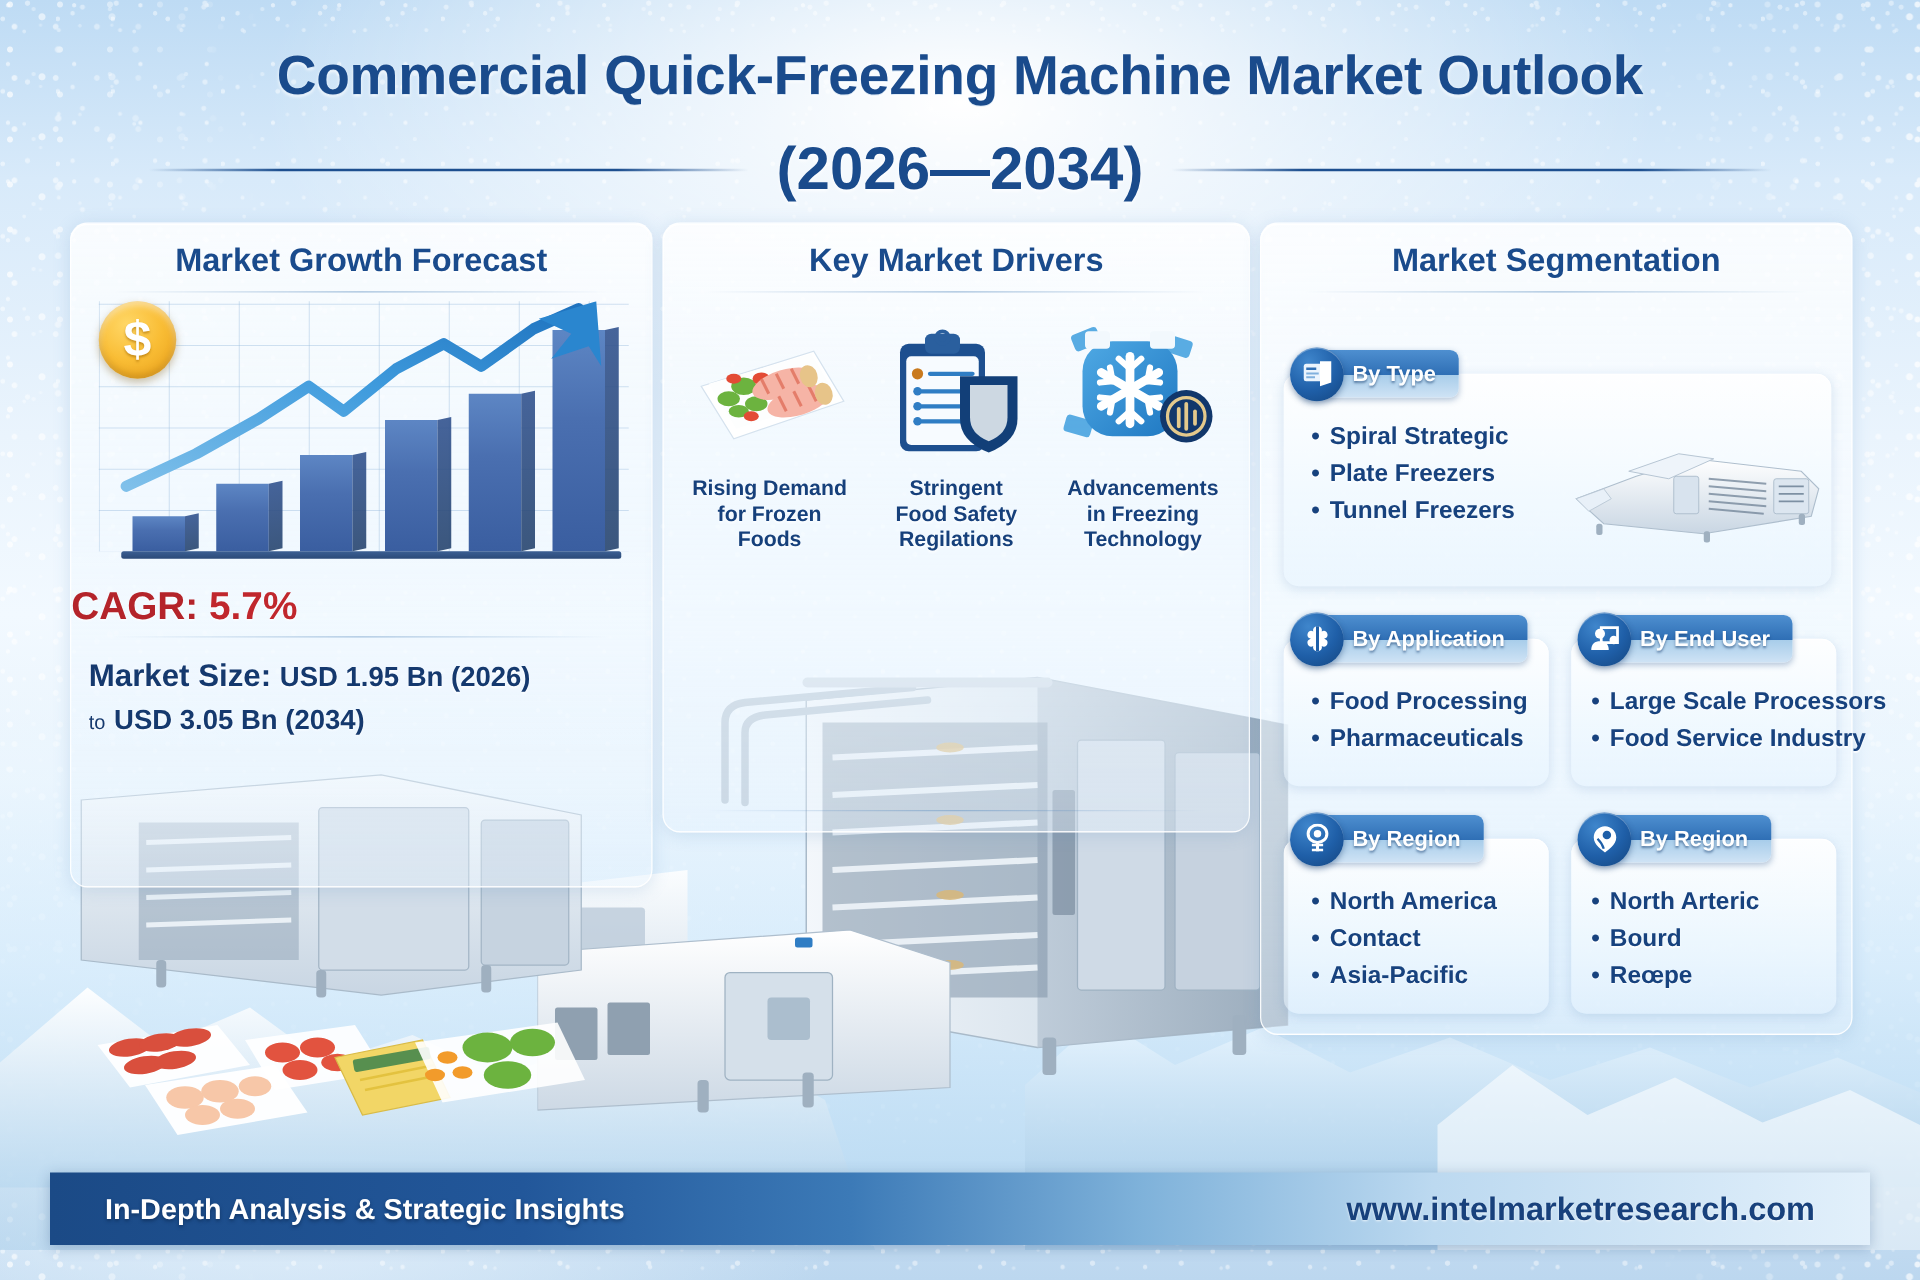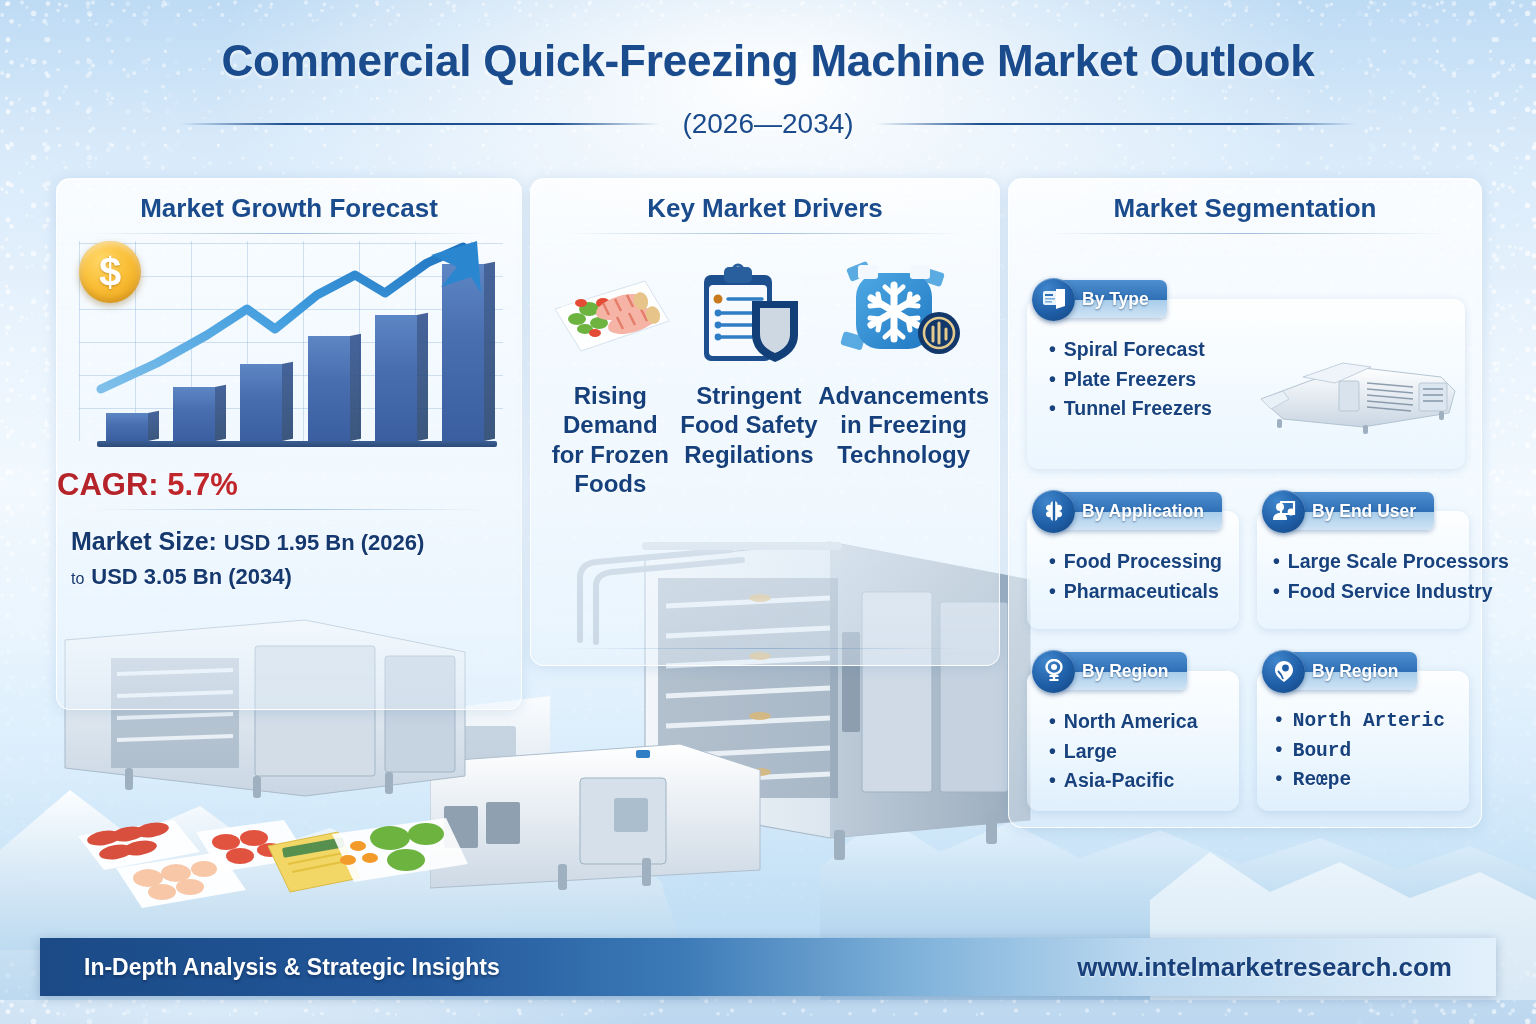--- a/index.html
+++ b/index.html
@@ -64,21 +64,21 @@
     font-size:44px; font-weight:bold; color:#1a4b8c;
     letter-spacing:-.2px; text-shadow:0 2px 3px rgba(255,255,255,.9), 0 1px 0 #9ec2e4;
     line-height:1.06;
   }
   #subwrap {
     position:absolute; left:0; right:0; top:108px;
     display:flex; align-items:center; justify-content:center; gap:22px;
   }
   .rule { height:2px; width:480px; background:linear-gradient(90deg,rgba(26,75,140,0) 0%,#1d4f8f 22%,#1d4f8f 78%,rgba(26,75,140,0) 100%); }
   #subtitle {
-    font-size:28px; font-weight:normal; color:#1a4b8c; white-space:nowrap;
+    font-size:48px; font-weight:bold; color:#1a4b8c; white-space:nowrap;
     text-shadow:0 2px 3px rgba(255,255,255,.9);
     text-align:center;
   }
 
   
   .panel {
     position:absolute; border-radius:14px;
     background:linear-gradient(180deg, rgba(255,255,255,.82) 0%, rgba(243,250,255,.66) 45%, rgba(231,243,254,.40) 100%);
     border:1px solid rgba(255,255,255,.9);
     box-shadow:0 2px 14px rgba(92,140,190,.20), inset 0 1px 0 rgba(255,255,255,.95);
@@ -132,21 +132,21 @@
   }
   #msize .sm { font-size:22px; }
   #msize .lt { font-weight:normal; font-size:16px; }
 
   
   #p-mid { left:530px; top:178px; width:470px; height:488px; }
   #drivers { position:absolute; left:10px; right:10px; top:78px; display:flex; }
   .driver { flex:1; display:flex; flex-direction:column; align-items:center; }
   .driver-icon { height:116px; display:flex; align-items:center; justify-content:center; }
   .driver-label {
-    margin-top:8px; text-align:center; font-size:24px; font-weight:bold;
+    margin-top:8px; text-align:center; font-size:17px; font-weight:bold;
     color:#16407b; line-height:1.22; text-shadow:0 1px 2px rgba(255,255,255,.9);
   }
   #mid-rule-b { position:absolute; left:34px; right:34px; bottom:16px; height:1px;
     background:linear-gradient(90deg,rgba(90,140,190,0),rgba(90,140,190,.45),rgba(90,140,190,0)); }
 
   
   #p-right { left:1008px; top:178px; width:474px; height:650px; }
   .seg-card {
     position:absolute; border-radius:12px;
     background:linear-gradient(180deg, rgba(255,255,255,.90) 0%, rgba(240,249,255,.72) 60%, rgba(228,242,254,.48) 100%);
@@ -550,21 +550,21 @@
             <rect x="1" y="3" width="15" height="14" rx="2" fill="#eaf4fd"></rect>
             <rect x="3" y="6" width="8" height="2" fill="#2f6fb5"></rect>
             <rect x="3" y="10" width="10" height="1.6" fill="#7fb0dd"></rect>
             <rect x="3" y="13" width="7" height="1.6" fill="#7fb0dd"></rect>
             <path d="M14,1 L23,1 L23,18 L14,21 Z" fill="#ffffff"></path>
           </svg>
         </div>
         <span class="badge-tx">By Type</span>
       </div>
       <ul class="seg-list">
-        <li>Spiral Forecast</li>
+        <li>Spiral Strategic</li>
         <li>Plate Freezers</li>
         <li>Tunnel Freezers</li>
       </ul>
       <svg style="position:absolute; right:4px; top:38px; width:218px; height:110px" viewBox="0 0 218 110">
         <defs>
           <linearGradient id="tm1" x1="0" y1="0" x2="0" y2="1">
             <stop offset="0" stop-color="#ffffff"></stop>
               <stop offset="1" stop-color="#c9d6e3"></stop>
           </linearGradient>
         </defs>
@@ -637,37 +637,37 @@
             <circle cx="11" cy="8" r="3" fill="#ffffff"></circle>
             <rect x="9.8" y="14" width="2.4" height="8" fill="#ffffff"></rect>
             <rect x="6.5" y="16" width="9" height="2" fill="#ffffff"></rect>
             <rect x="6.5" y="20" width="9" height="2" fill="#ffffff"></rect>
           </svg>
         </div>
         <span class="badge-tx">By Region</span>
       </div>
       <ul class="seg-list">
         <li>North America</li>
-        <li>Large</li>
+        <li>Contact</li>
         <li>Asia-Pacific</li>
       </ul>
     </div>
 
     <div class="seg-card" style="left:248px; top:492px; width:212px; height:140px;">
       <div class="badge">
         <div class="badge-ic">
           <svg width="24" height="24" viewBox="0 0 24 24">
             <path d="M12,2 C17,2 21,6 21,11 C21,17 14,21 12,23 C10,21 3,17 3,11 C3,6 7,2 12,2 Z" fill="#ffffff"></path>
             <circle cx="13.5" cy="9" r="3.4" fill="#1f5fa8"></circle>
             <path d="M6,12 C8,14 10,16 11,20" stroke="#1f5fa8" stroke-width="1.8" fill="none"></path>
           </svg>
         </div>
         <span class="badge-tx">By Region</span>
       </div>
-      <ul class="seg-list" style="left:16px;font-family:Liberation Mono, monospace;">
+      <ul class="seg-list" style="left:16px;">
         <li>North Arteric</li>
         <li>Bourd</li>
         <li>Reœpe</li>
       </ul>
     </div>
   </div>
 
   <div id="footer">
     <div id="ftl">In-Depth Analysis &amp; Strategic Insights</div>
     <div id="ftr">www.intelmarketresearch.com</div>

